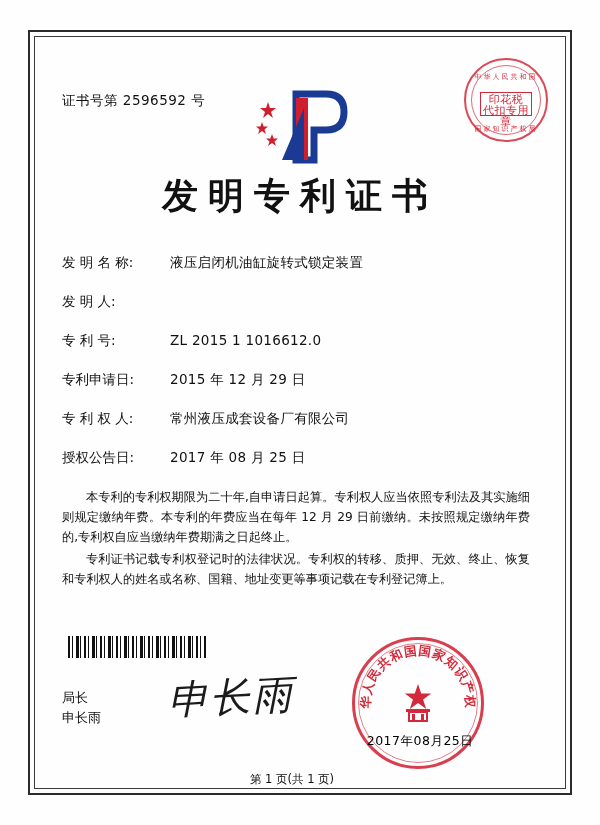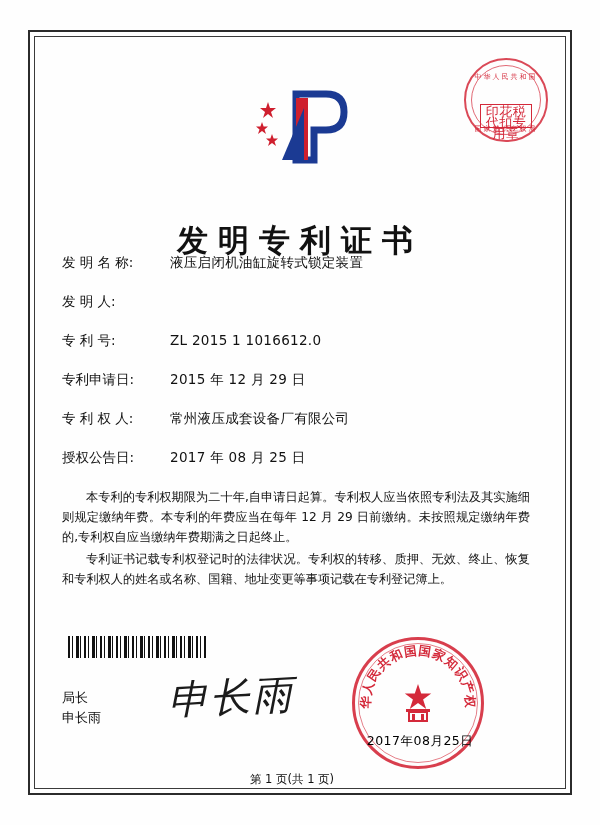--- a/index.html
+++ b/index.html
@@ -73,26 +73,26 @@
   .stamp-top .inner-ring {
     position: absolute;
     inset: 7px;
     border: 1px solid #d4293a;
     border-radius: 50%;
     opacity: 0.7;
   }
   .stamp-top .box {
     position: absolute;
     left: 16px;
-    top: 46px;
+    top: 34px;
     width: 52px;
     height: 24px;
     border: 1px solid #d4293a;
     color: #d4293a;
-    font-size: 13px;
+    font-size: 11px;
     line-height: 11px;
     text-align: center;
     padding-top: 1px;
     box-sizing: border-box;
     letter-spacing: 0.5px;
   }
   .stamp-top .arc-top,
   .stamp-top .arc-bottom {
     position: absolute;
     left: 0;
@@ -104,26 +104,25 @@
   }
   .stamp-top .arc-top { top: 14px; }
   .stamp-top .arc-bottom { bottom: 8px; }
 
   .title {
     position: absolute;
     left: 0;
     top: 172px;
     width: 600px;
     text-align: center;
-    font-size: 31px;
+    font-size: 36px;
     font-weight: bold;
     letter-spacing: 10px;
     color: #111;
     font-family: Liberation Serif, serif;
-    margin-top: 48px;
   }
 
   .fields {
     position: absolute;
     left: 62px;
     top: 254px;
     width: 470px;
   }
   .field {
     display: flex;
@@ -258,20 +257,21 @@
   }
 </style>
 </head>
 <body>
 
 <div class="page">
 
   <div class="outer-border"></div>
   <div class="inner-border"></div>
 
+  <div class="cert-no">证书号第 2596592 号</div>
 
   <div class="logo">
     <svg width="96" height="78" viewBox="0 0 96 78">
       <path d="M44 6 L74 6 Q92 6 92 24 Q92 42 74 42 L62 42 L62 72 L44 72 Z" fill="none" stroke="#1b3a93" stroke-width="7"></path>
       <path d="M44 10 L56 10 L56 72 L44 72 Z" fill="#cf1f2e"></path>
       <path d="M30 72 L52 20 L52 72 Z" fill="#1b3a93"></path>
       <polygon points="16,14 18,20 24,20 19,24 21,30 16,26 11,30 13,24 8,20 14,20" fill="#cf1f2e"></polygon>
       <polygon points="10,34 11.6,38.5 16,38.5 12.5,41.5 14,46 10,43 6,46 7.5,41.5 4,38.5 8.4,38.5" fill="#cf1f2e"></polygon>
       <polygon points="20,46 21.6,50.5 26,50.5 22.5,53.5 24,58 20,55 16,58 17.5,53.5 14,50.5 18.4,50.5" fill="#cf1f2e"></polygon>
     </svg>

